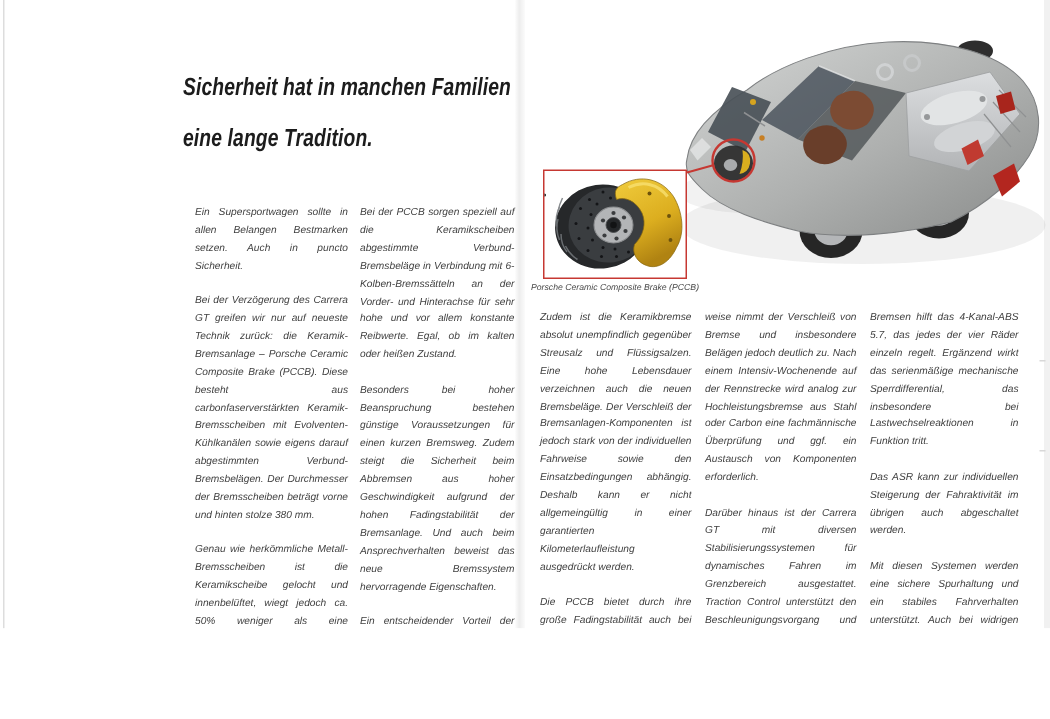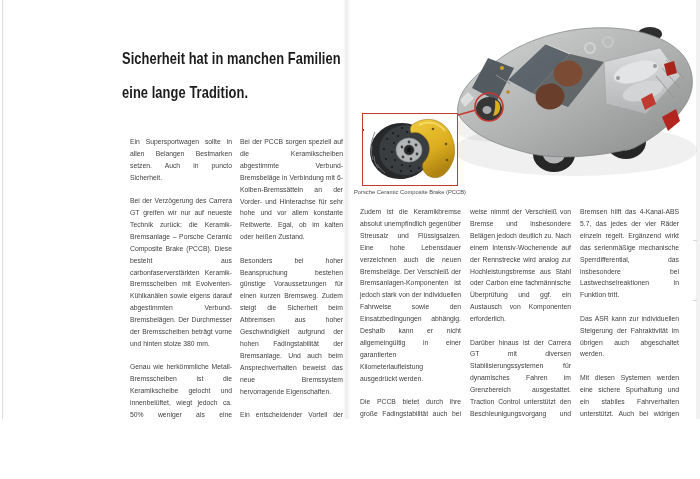--- a/index.html
+++ b/index.html
@@ -1,18 +1,18 @@
 <!DOCTYPE html>
 <html><head>
 <meta charset="utf-8">
 <style>
   html,body{margin:0;padding:0;background:#ffffff;}
   .spread{
     position:relative;width:700px;height:419px;background:#ffffff;overflow:hidden;
-    font-family:"Liberation Sans", sans-serif;color:#3f3f3f;
+    font-family:"Liberation Sans", sans-serif;color:#3f3f3f;font-style:italic;
   }
   .edge{position:absolute;top:0;bottom:0;}
   .edge-left{left:2px;width:1px;background:#cfcfcf;opacity:.7;}
   .edge-right{left:696px;width:4px;background:#f1f1f1;}
   .gutter{position:absolute;top:0;bottom:0;left:343px;width:7px;
     background:linear-gradient(90deg,rgba(0,0,0,0) 0%,rgba(0,0,0,0.07) 45%,rgba(0,0,0,0.015) 100%);}
   .heading{
     position:absolute;left:122px;top:41px;width:320px;
     font-size:16.5px;font-weight:700;color:#1c1c1c;line-height:34px;
     transform:scaleX(0.78);transform-origin:0 0;letter-spacing:0.1px;white-space:nowrap;

